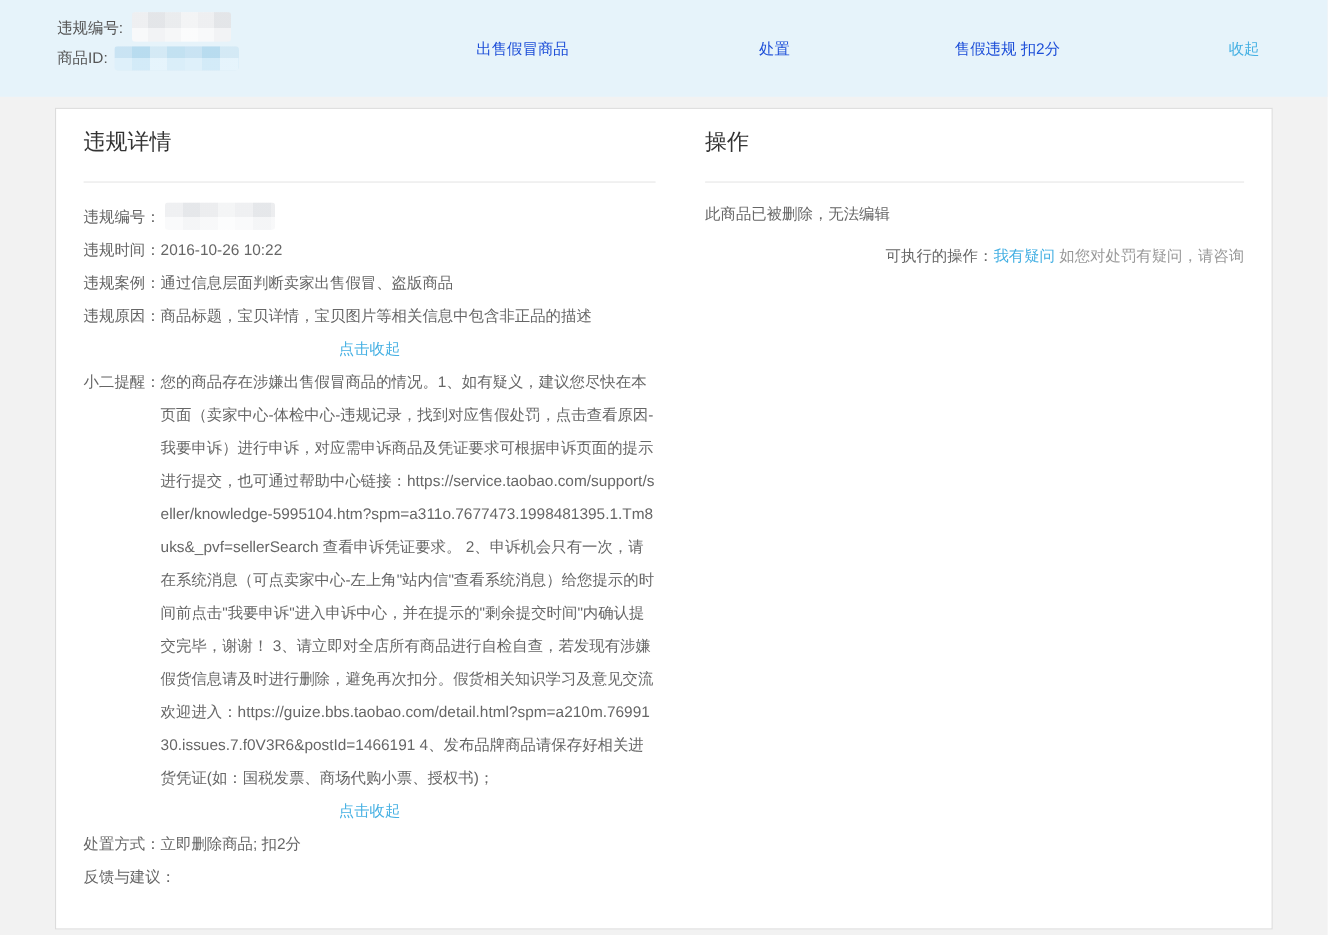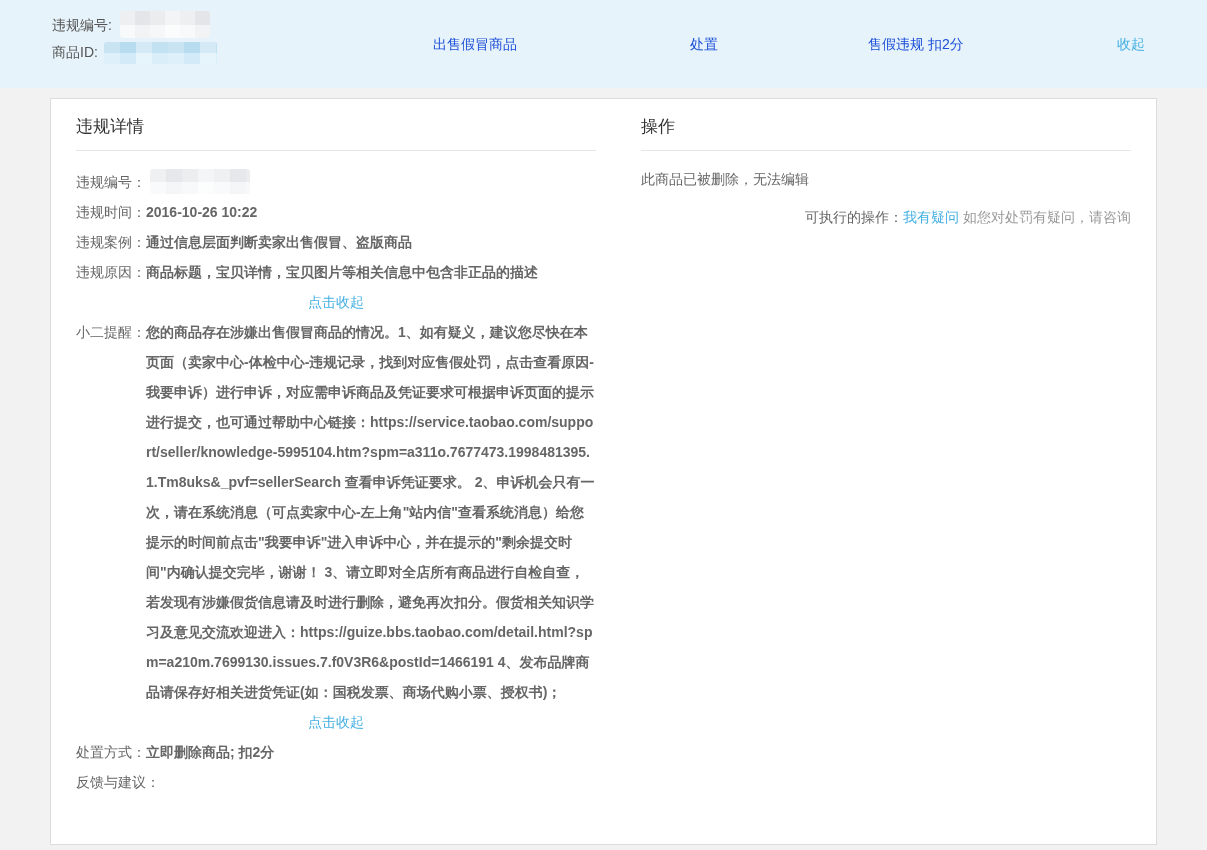--- a/index.html
+++ b/index.html
@@ -53,26 +53,26 @@
   .page{padding:10px 50px 0;}
   .card{
     width:1107px;min-height:747px;background:#fff;
     border:1px solid var(--card-border);
     padding:16px 25px 20px;
     display:flex;gap:45px;
   }
   .col-left{width:520px;flex:none;}
   .col-right{flex:1;min-width:0;}
   h2.section-title{
-    margin:0 0 16px;font-size:17px;font-weight:400;color:var(--heading);
-    padding-bottom:12px;border-bottom:1px solid var(--rule);
+    margin:0 0 16px;font-size:20px;font-weight:400;color:var(--heading);
+    padding-bottom:23px;border-bottom:1px solid var(--rule);
   }
   .row{display:flex;line-height:30px;align-items:flex-start;}
   .row .lbl{flex:none;white-space:nowrap;}
-  .row .val{flex:1;min-width:0;word-break:break-all;font-weight:bold;}
+  .row .val{flex:1;min-width:0;word-break:break-all;}
   .collapse-row{text-align:center;line-height:30px;}
   a.link{color:var(--link);text-decoration:none;cursor:pointer;}
   
   .op-line{line-height:24px;}
   .op-actions{margin-top:14px;line-height:24px;text-align:right;}
   .op-note{color:var(--muted);}
 </style>
 </head>
 <body>
 

